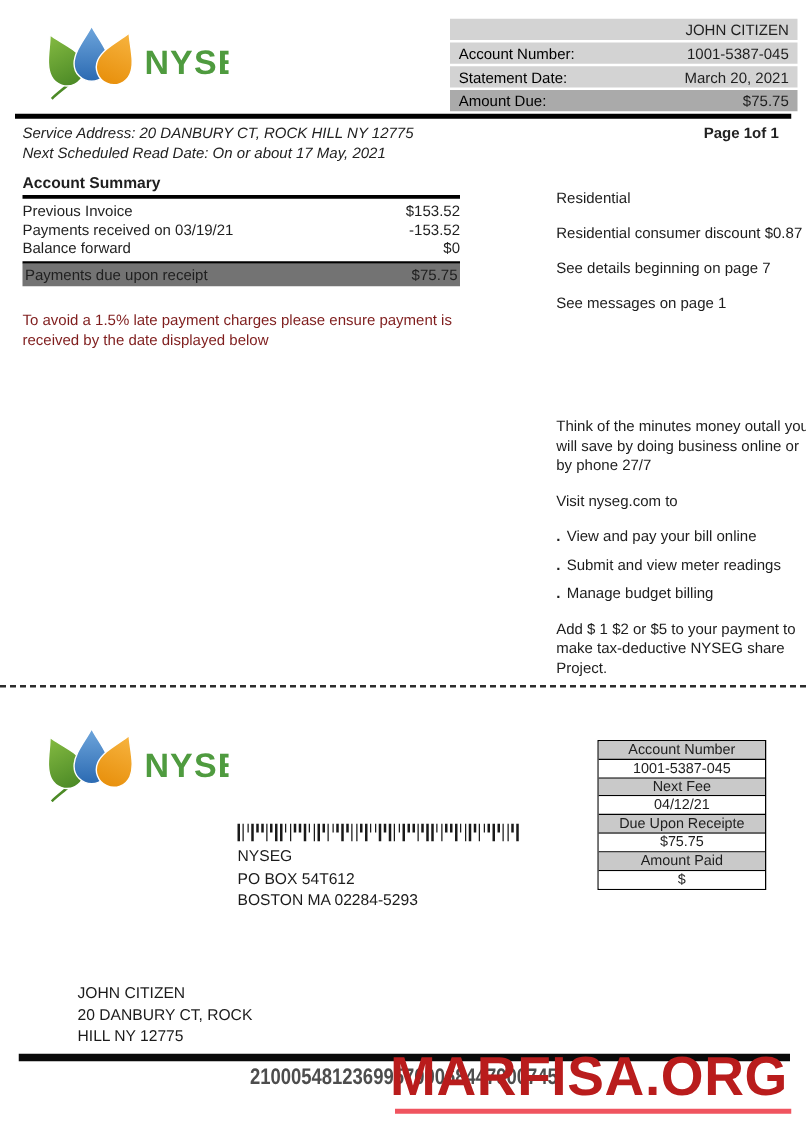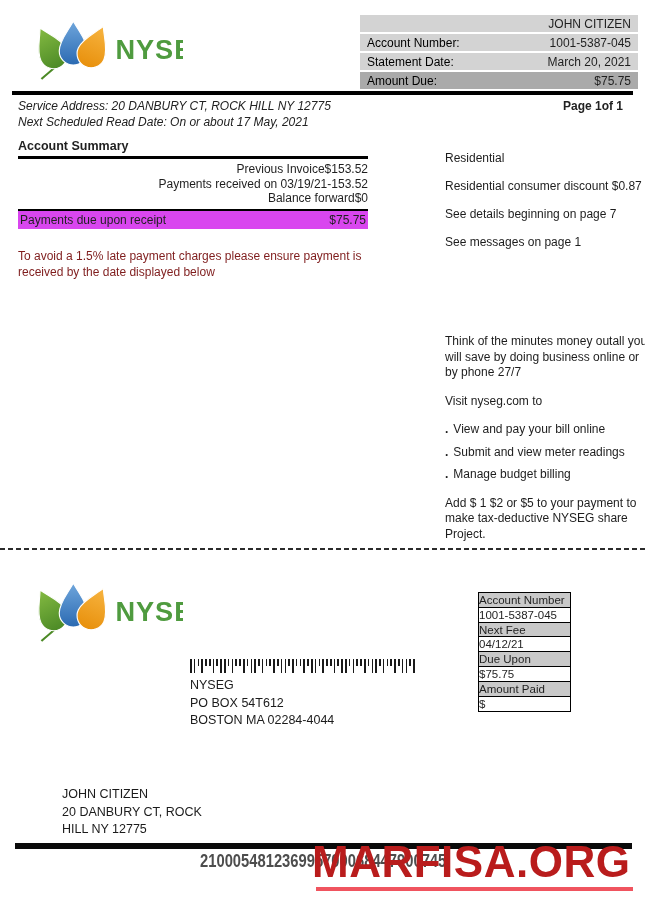--- a/index.html
+++ b/index.html
@@ -30,46 +30,46 @@
 
   .service-block { position:absolute; left:18px; top:98px; width:420px;
                    font-style:italic; font-size:12px; line-height:16px; color:#222; }
   .page-num { position:absolute; right:22px; top:99px; font-weight:bold;
               font-size:12px; color:#222; }
 
   
   .summary { position:absolute; left:18px; top:139px; width:350px; font-size:12px; }
   .summary-title { font-weight:bold; font-size:12.5px; padding-bottom:3px; }
   .summary-title-rule { height:3px; background:#000; margin-bottom:3px; }
-  .sum-row { display:flex; justify-content:flex-end; line-height:14.5px; }
+  .sum-row { display:flex; justify-content:space-between; line-height:14.5px; }
   .sum-total-rule { height:2.5px; background:#000; margin-top:3px; }
   .sum-total { display:flex; justify-content:space-between; align-items:center;
-               background:#d946ef; height:18px; padding:0 2px 0 2px; }
+               background:#737373; height:18px; padding:0 2px 0 2px; }
 
   .late-note { position:absolute; left:18px; top:248px; width:360px;
                font-size:12px; line-height:16px; color:#7f1d1d; }
 
   
   .info-col-a { position:absolute; left:445px; top:151px; width:200px;
                 font-size:12px; line-height:15px; color:#1d1d1d; }
   .info-col-a p { margin-bottom:13px; }
   .info-col-b { position:absolute; left:445px; top:334px; width:205px;
                 font-size:12px; line-height:15.5px; color:#1d1d1d; }
   .info-col-b p { margin-bottom:13px; }
   .bullet-line { margin-bottom:7px; }
   .bullet-glyph { font-weight:bold; margin-right:5px; }
 
   
   .dashed-sep { position:absolute; left:0px; top:548px; width:645px; height:2px;
     background:repeating-linear-gradient(90deg,#2c2c2c 0 5px, transparent 5px 8px);
   }
 
   
-  .remit-table { position:absolute; left:478px; top:592px; width:93px;
-                 border:1px solid #000; font-size:11.5px; text-align:left; }
+  .remit-table { position:absolute; left:478px; top:592px; width:135px;
+                 border:1px solid #000; font-size:11.5px; text-align:center; }
   .rt-cell { border-bottom:1px solid #000; height:14.8px; line-height:14.8px; overflow:hidden; }
   .rt-cell:last-child { border-bottom:none; }
   .rt-head { background:#c9c9c9; }
   .rt-val { background:#fff; }
 
   .barcode { position:absolute; left:190px; top:659px; height:15px;
              display:flex; align-items:flex-start; }
   .barcode .bar { display:inline-block; width:1.6px; margin-right:2.2px; background:#1a1a1a; }
   .barcode .tall { height:14px; }
   .barcode .short { height:6.5px; }
@@ -276,21 +276,21 @@
       <span class="bar tall"></span>
       <span class="bar short"></span>
       <span class="bar tall"></span>
       <span class="bar tall"></span>
       <span class="bar short"></span>
       <span class="bar tall"></span>
     </div>
   <div class="remit-addr">
     <div>NYSEG</div>
     <div>PO BOX 54T612</div>
-    <div>BOSTON MA 02284-4044</div>
+    <div>BOSTON MA 02284-5293</div>
   </div>
 
   <div class="recipient-addr">
     <div>JOHN CITIZEN</div>
     <div>20 DANBURY CT, ROCK</div>
     <div>HILL NY 12775</div>
   </div>
 
   <div class="footer-bar"></div>
   <div class="scanline">210005481236995700068447900745</div>

